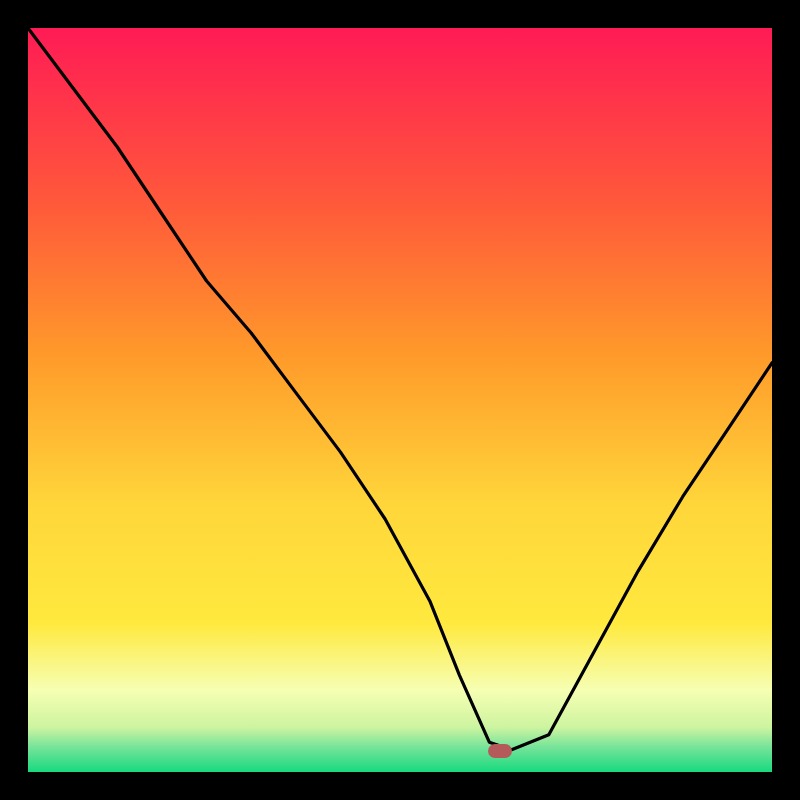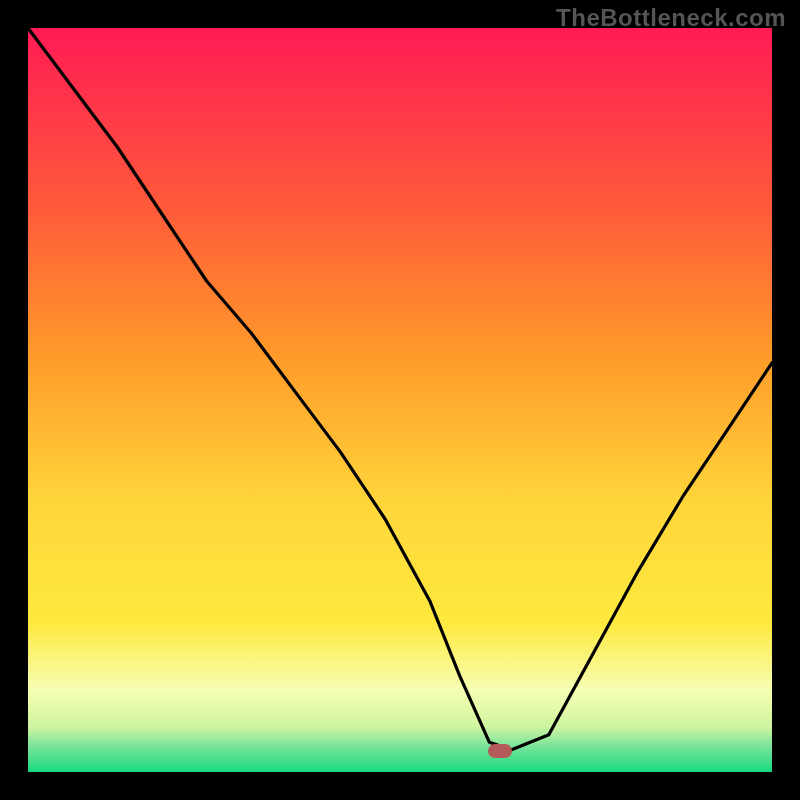--- a/index.html
+++ b/index.html
@@ -70,14 +70,13 @@
           <stop offset="100%" stop-color="#17d97f"></stop>
         </linearGradient>
       </defs>
       <rect x="0" y="0" width="744" height="744" fill="url(#bg)"></rect>
       <path id="curve" d="M0.0 0.0 L44.6 59.5 L89.3 119.0 L133.9 186.0 L178.6 253.0 L223.2 305.0 L267.8 364.6 L312.5 424.1 L357.1 491.0 L401.8 572.9 L431.5 647.3 L461.3 714.2 L483.6 721.7 L520.8 706.8 L565.4 625.0 L610.1 543.1 L654.7 468.7 L699.4 401.8 L744.0 334.8" fill="none" stroke="#000" stroke-width="3.2" stroke-linecap="round" stroke-linejoin="round"></path>
     </svg>
   </div>
 
   <div class="marker" style="left: 500.44px; top: 751.168px;"></div>
 
-  <div class="watermark">TheBottleneck.com</div>
 </div>
 
 </body></html>

